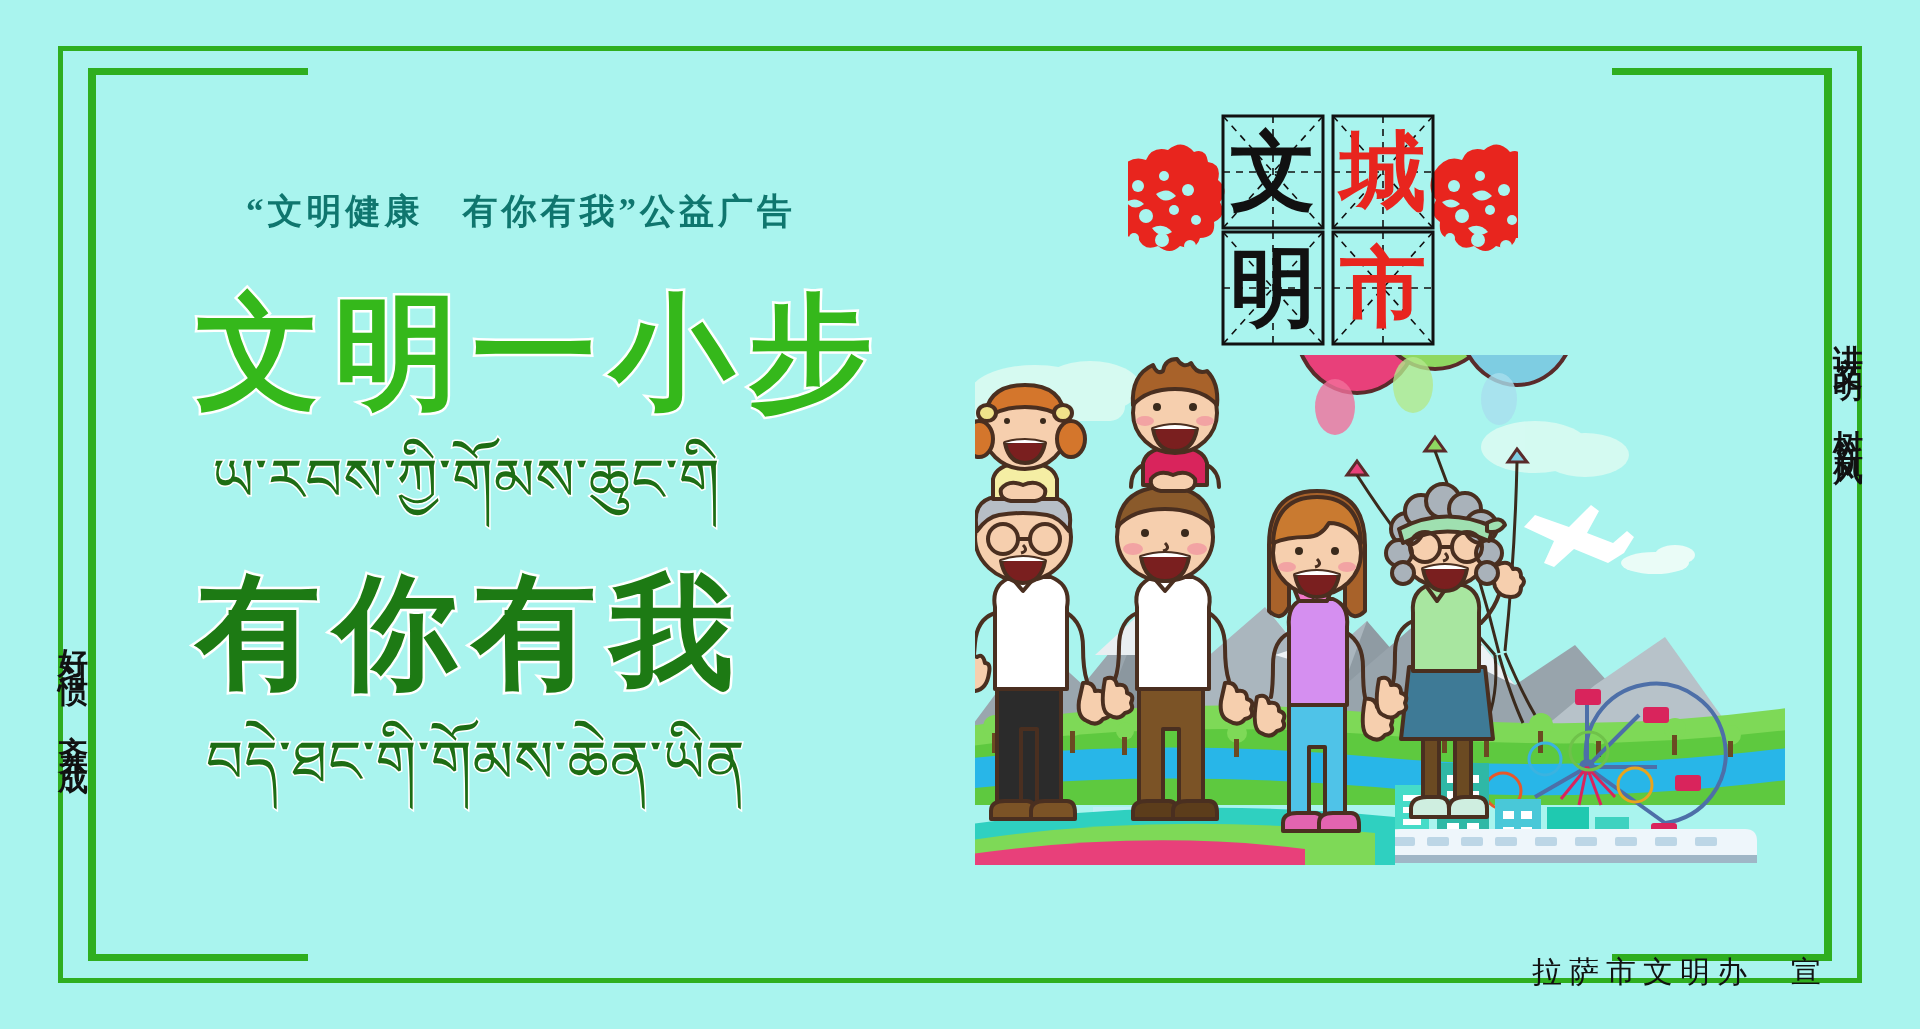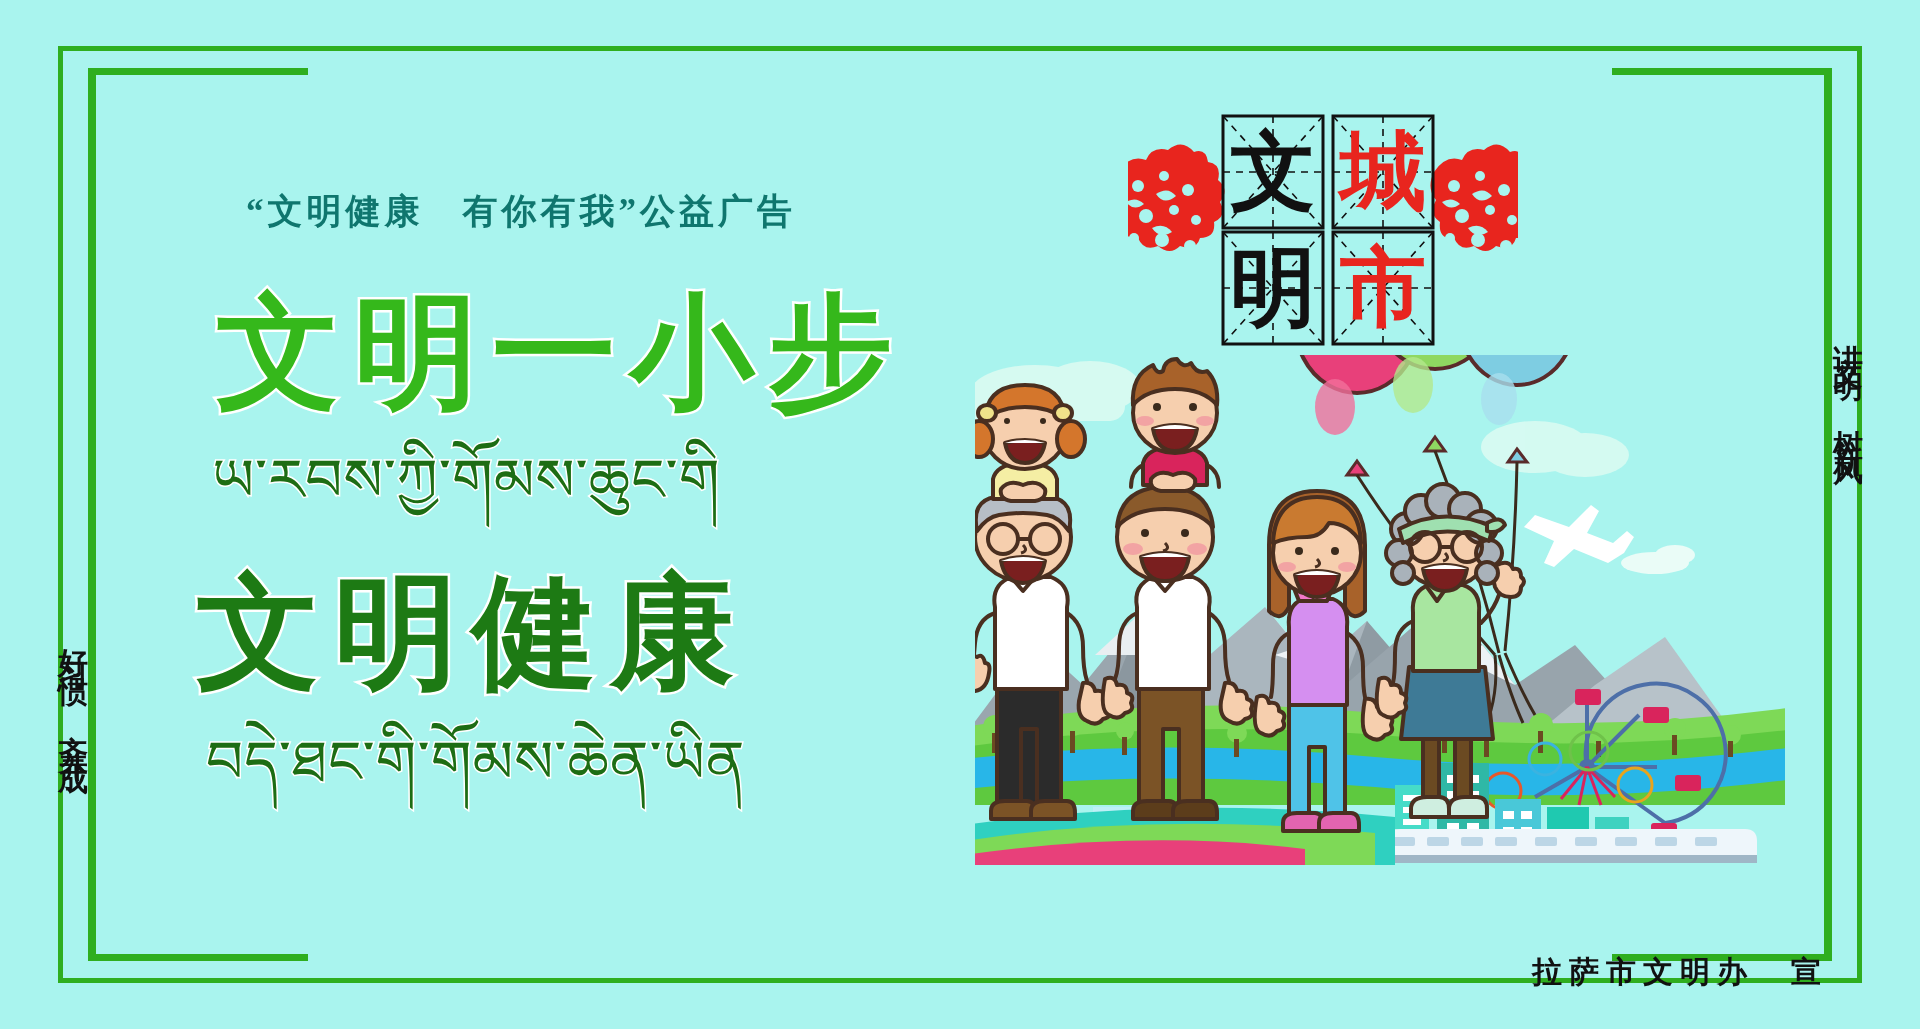--- a/index.html
+++ b/index.html
@@ -56,21 +56,20 @@
   }
   .line-cn-1{
     position:absolute;left:196px;top:290px;
     font-size:124px;line-height:1;
     font-weight:700;color:#35b81b;
     letter-spacing:14px;
     -webkit-text-stroke:5px #ffffff;
     paint-order:stroke fill;
     white-space:nowrap;
     font-family:"Liberation Sans", sans-serif;
-    margin-left:20px;
   }
   .line-bo-1{
     position:absolute;left:212px;top:452px;
     font-size:58px;line-height:1;
     color:#1d6d14;
     -webkit-text-stroke:3px #ffffff;
     paint-order:stroke fill;
     white-space:nowrap;
     letter-spacing:1px;
   }
@@ -103,21 +102,21 @@
     font-size:30px;font-weight:700;color:#111;
     letter-spacing:14px;
     font-family:"Liberation Serif", serif;
   }
   .vslogan.left{ left:52px; top:625px; }
   .vslogan.right{ right:52px; top:320px; }
 
   
   .signature{
     position:absolute;right:92px;bottom:36px;
-    font-size:30px;font-weight:700;color:#111;
+    font-size:30px;font-weight:400;color:#111;
     letter-spacing:7px;
     font-family:"Liberation Serif", serif;
     white-space:nowrap;
   }
 
   
   .seal{
     position:absolute;left:1128px;top:112px;
     width:390px;height:240px;
   }
@@ -144,21 +143,21 @@
   <div class="frame-inner-r"></div>
   <div class="frame-tick-tl"></div>
   <div class="frame-tick-bl"></div>
   <div class="frame-tick-tr"></div>
   <div class="frame-tick-br"></div>
 
   <div class="kicker">“文明健康　有你有我”公益广告</div>
 
   <div class="line-cn-1">文明一小步</div>
   <div class="line-bo-1">ཡ་རབས་ཀྱི་གོམས་ཆུང་གི</div>
-  <div class="line-cn-2">文明健康</div>
+  <div class="line-cn-2">有你有我</div>
   <div class="line-bo-2">བདེ་ཐང་གི་གོམས་ཆེན་ཡིན</div>
 
   <div class="vslogan left">好习惯　齐养成</div>
   <div class="vslogan right">讲文明　树新风</div>
 
   <div class="signature">拉萨市文明办　宣</div>
 
   <div class="seal">
     <svg width="390" height="240" viewBox="0 0 390 240">
 

